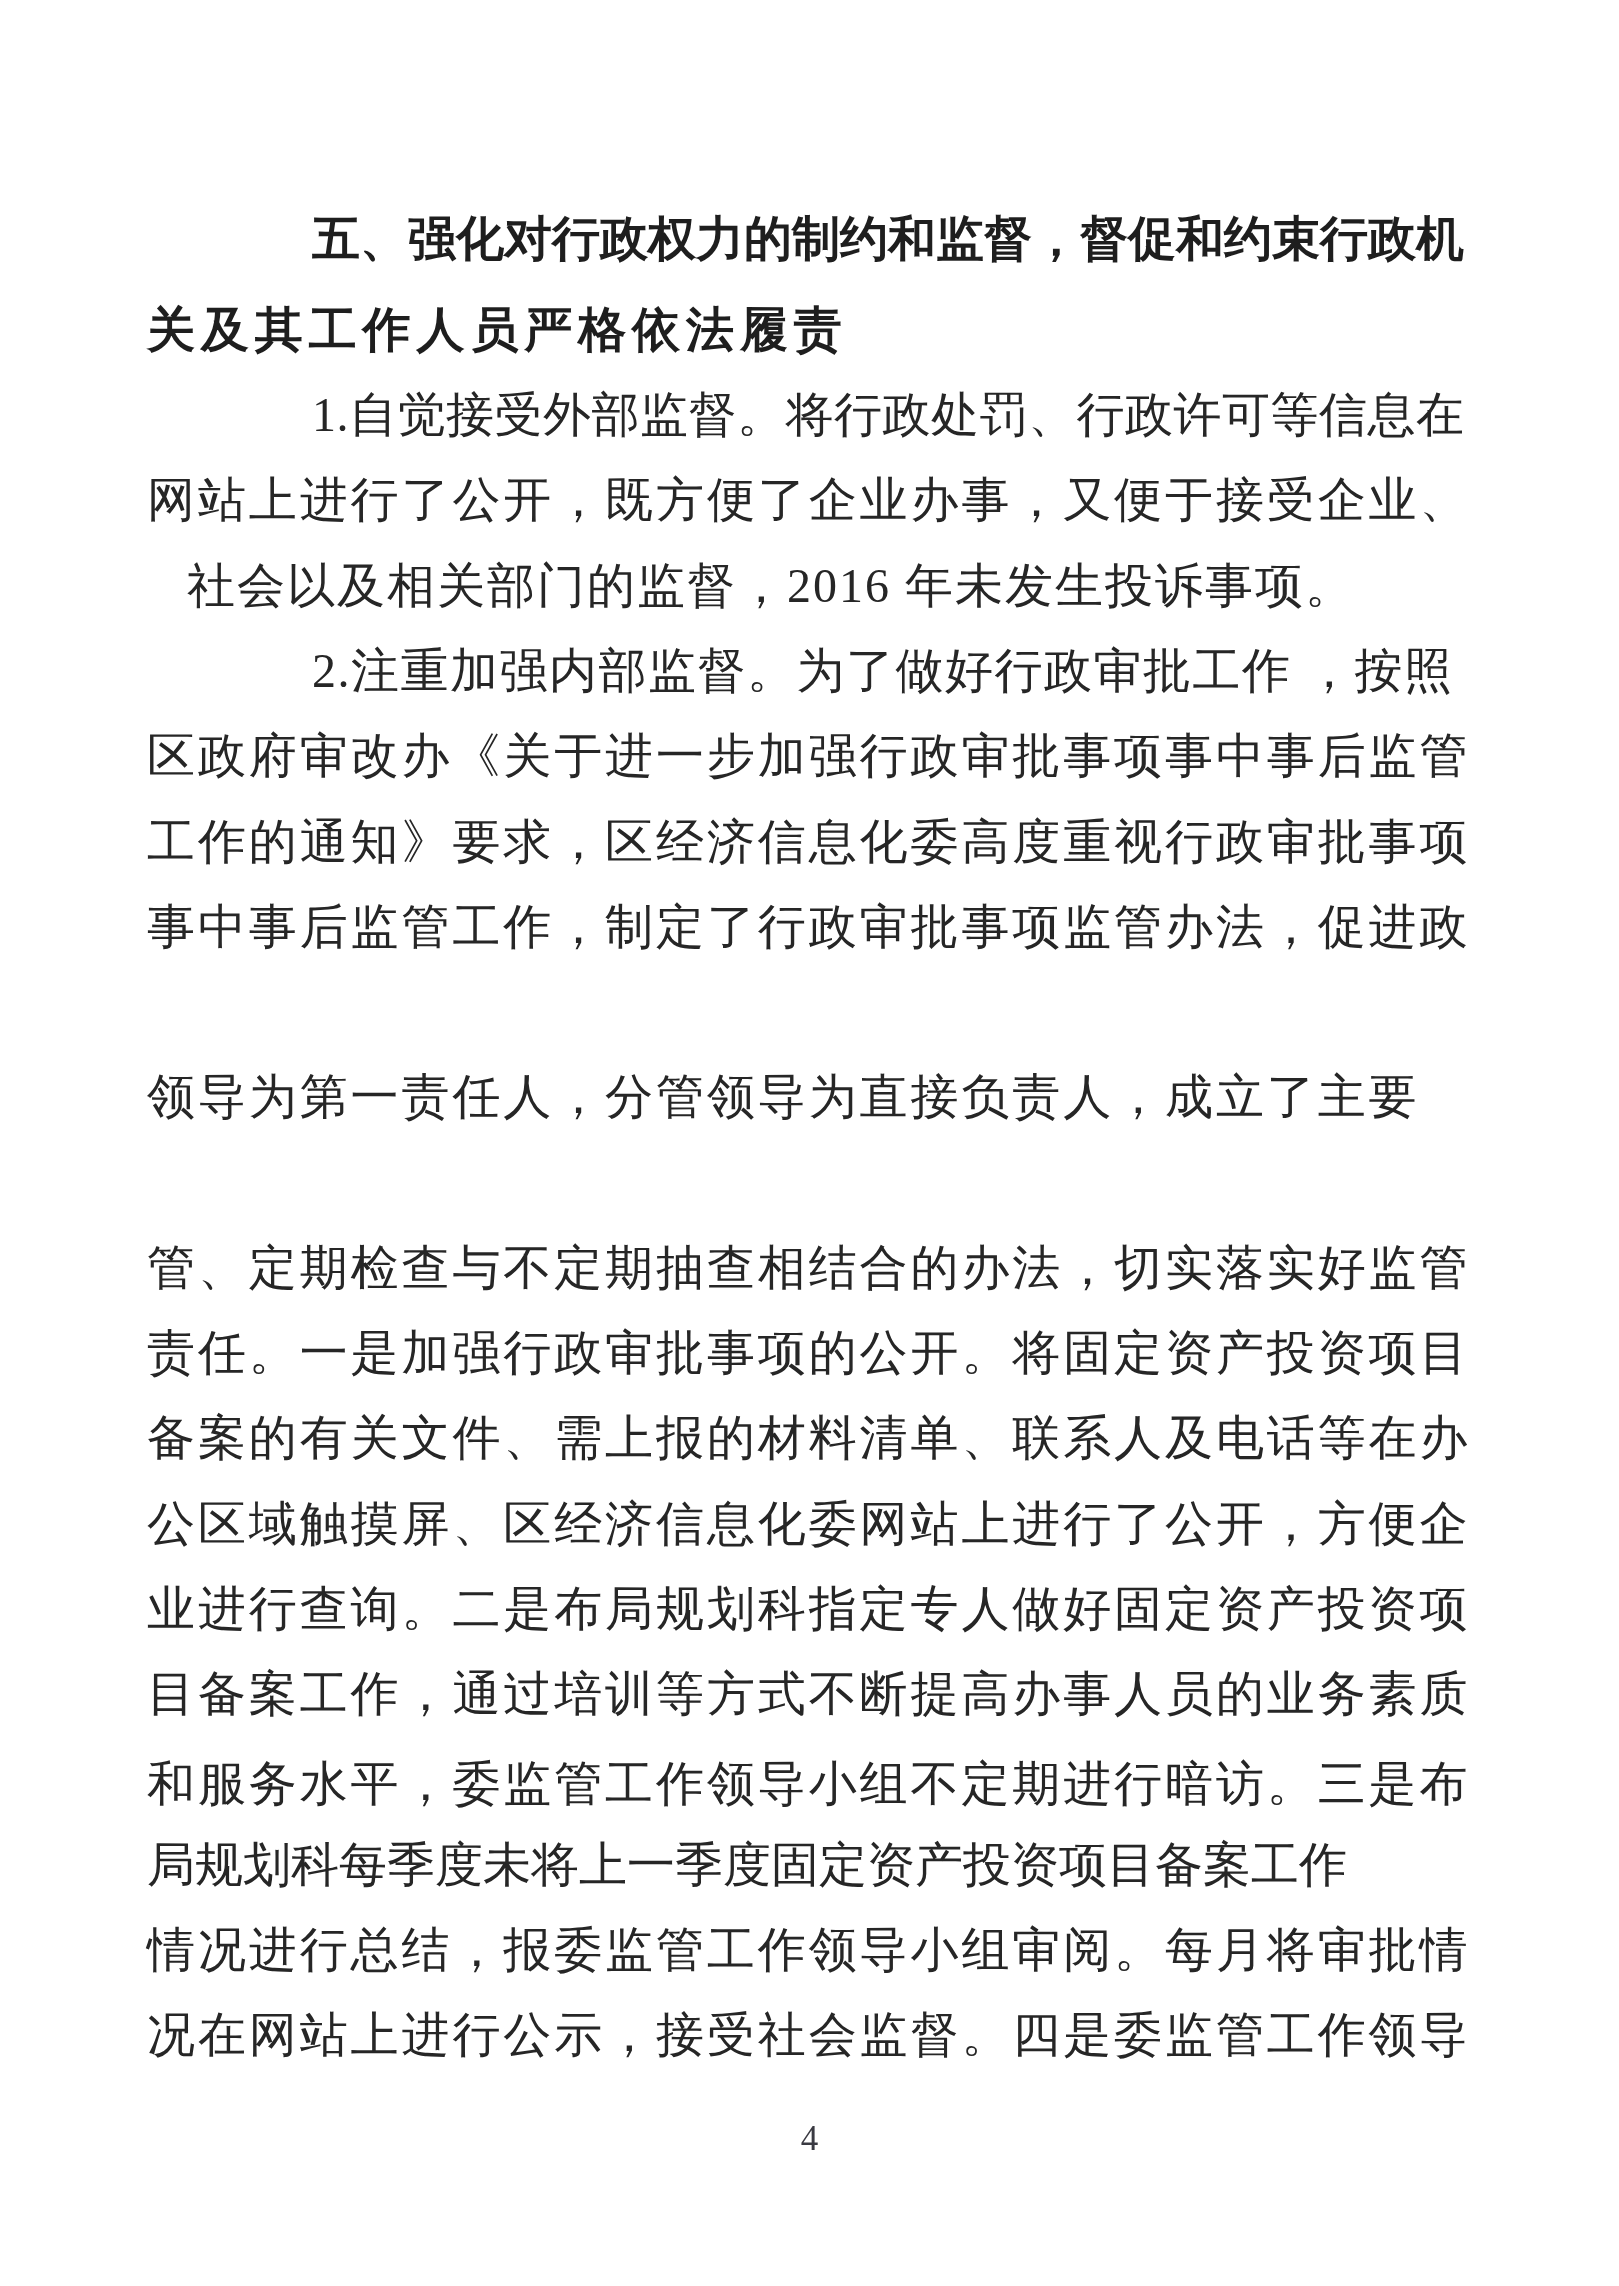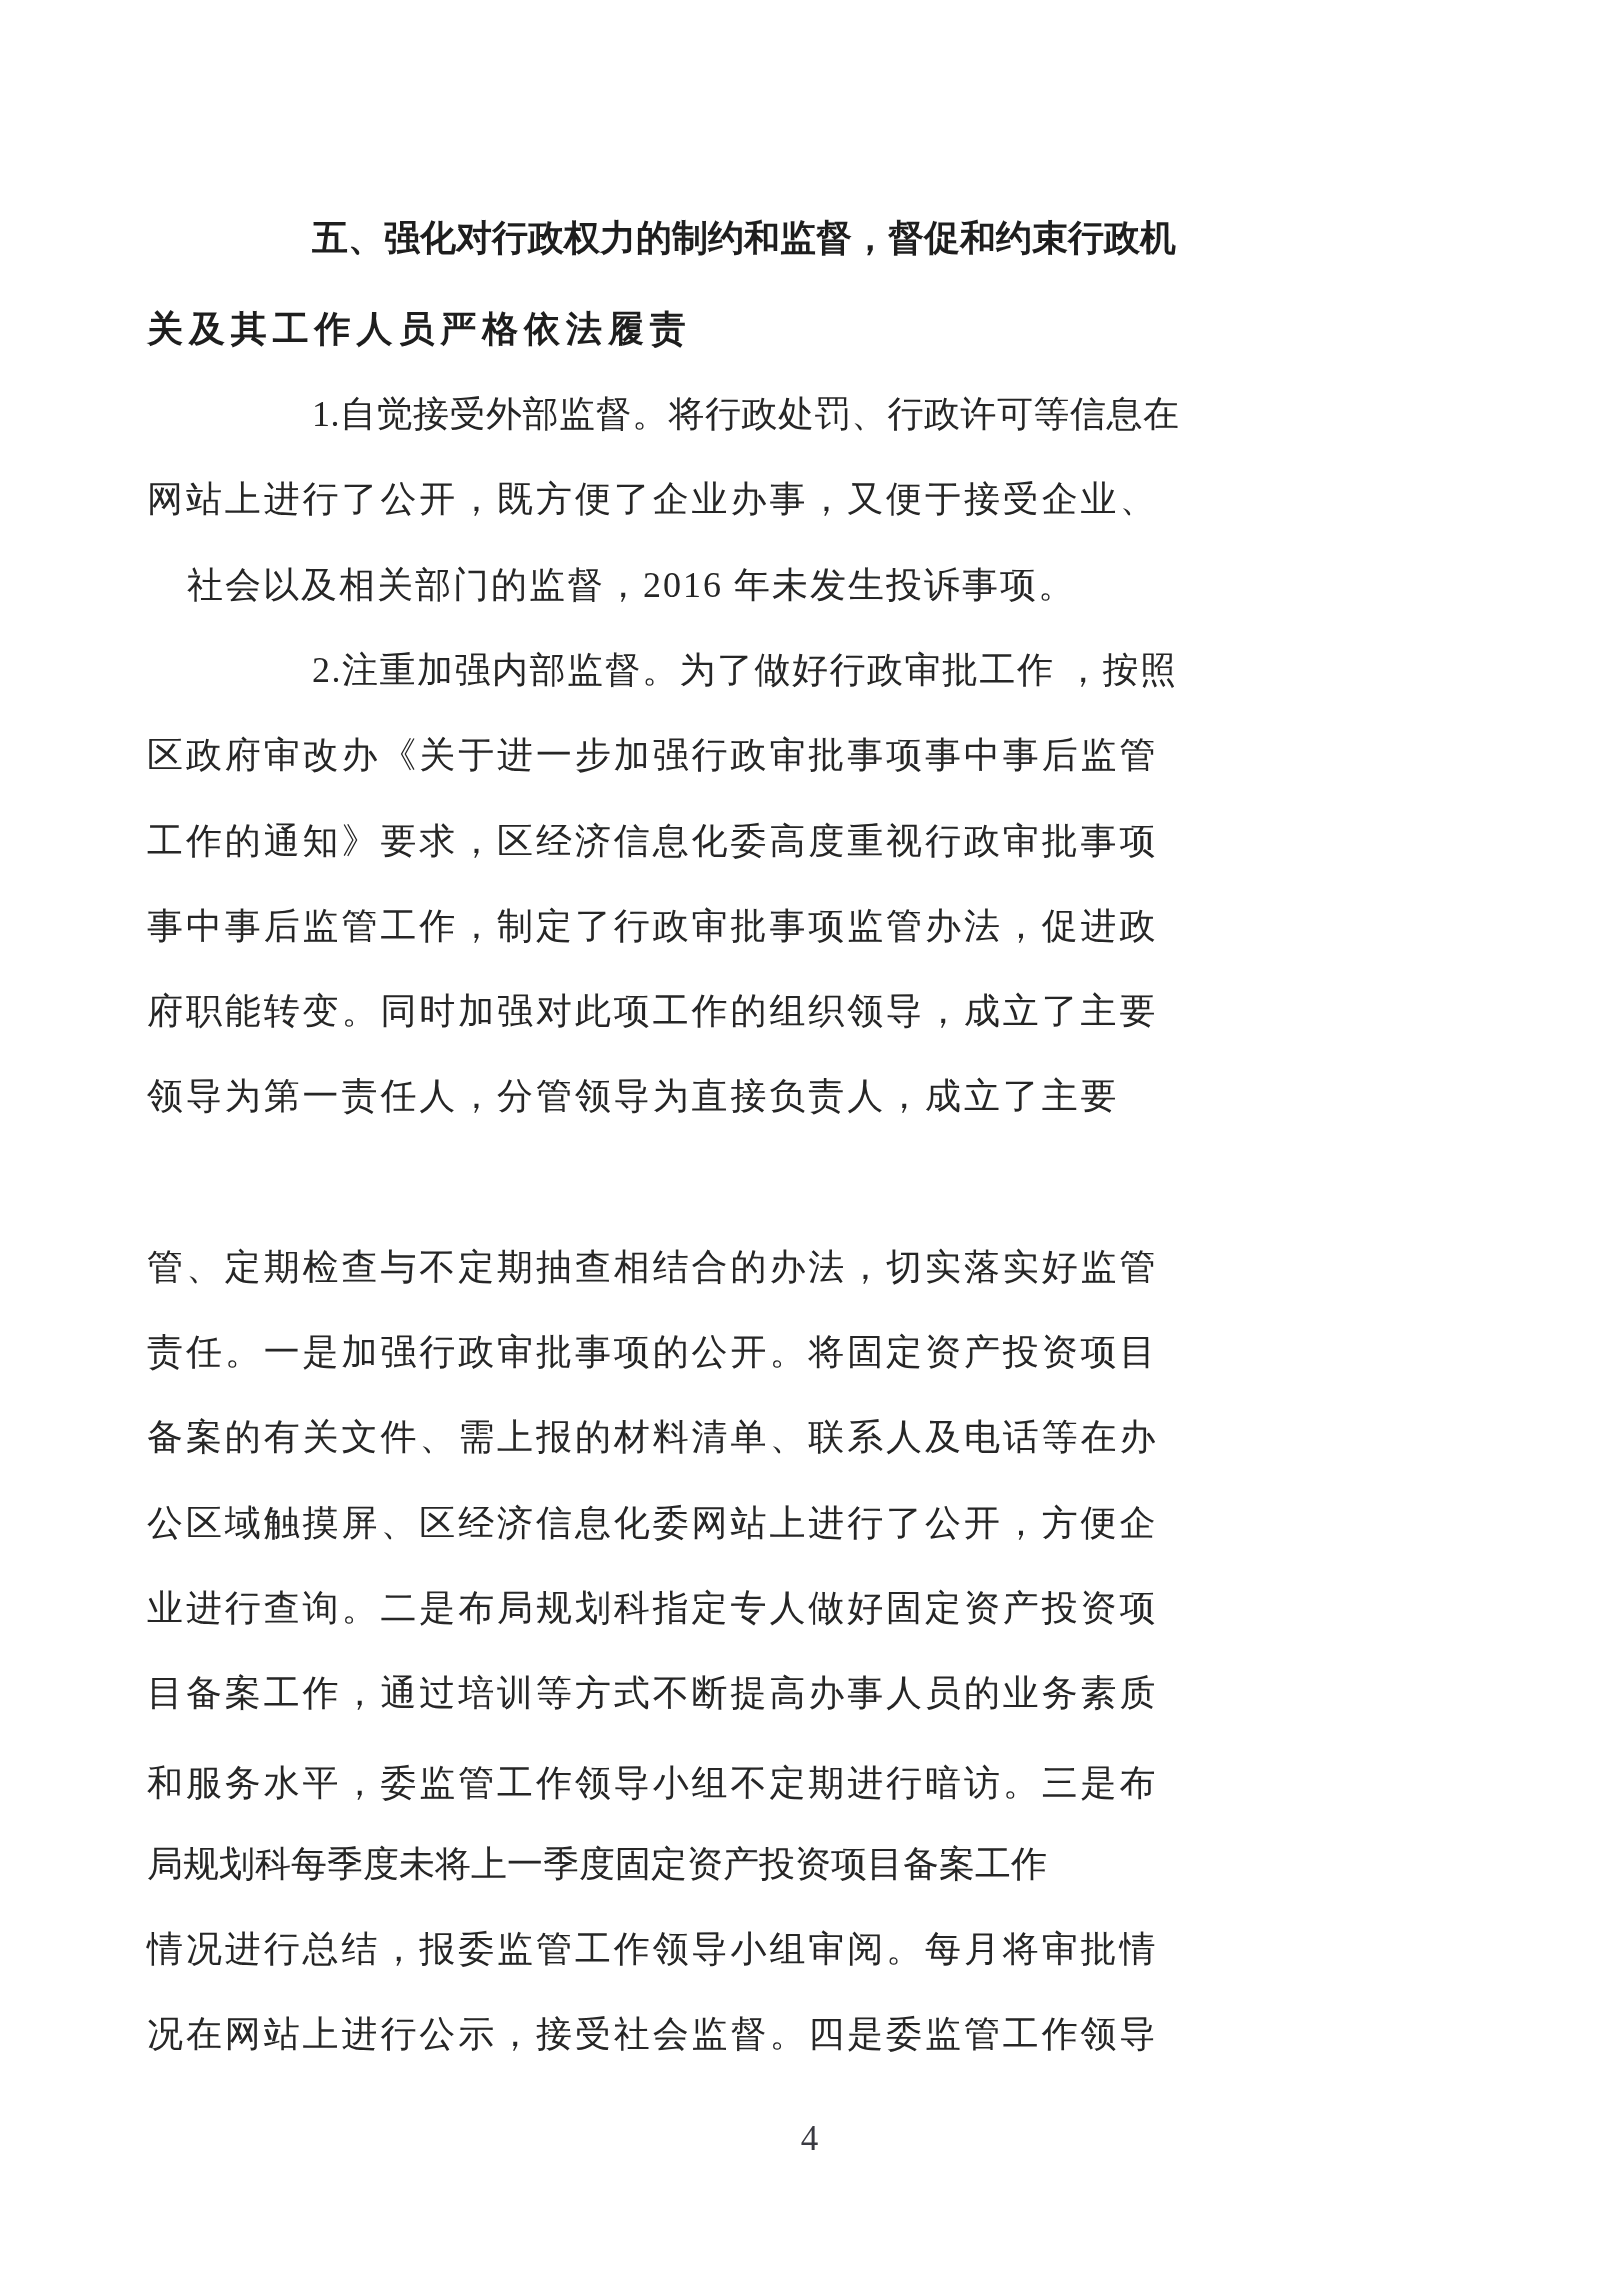--- a/index.html
+++ b/index.html
@@ -14,21 +14,21 @@
     background: #ffffff;
     overflow: hidden;
     font-family: "Liberation Serif", "DejaVu Serif", serif;
     color: #262626;
   }
   .line {
     position: absolute;
     left: 147px;
     width: 1333px;
     height: 61px;
-    font-size: 36px;
+    font-size: 48px;
     line-height: 59px;
     white-space: nowrap;
     color: #262626;
   }
   .indent {
     left: 312px;
     width: 1168px;
   }
   .bold {
     font-weight: bold;
@@ -60,21 +60,20 @@
   <div class="line indent bold ls0" style="top:209px">五、强化对行政权力的制约和监督，督促和约束行政机</div>
   <div class="line bold ls6" style="top:300px">关及其工作人员严格依法履责</div>
 
   <div class="line indent ls05" style="top:385px">1.自觉接受外部监督。将行政处罚、行政许可等信息在</div>
   <div class="line ls3" style="top:470px">网站上进行了公开，既方便了企业办事，又便于接受企业、</div>
   <div class="line ls2" style="top:556px">社会以及相关部门的监督，2016 年未发生投诉事项。</div>
   <div class="line indent ls15" style="top:641px">2.注重加强内部监督。为了做好行政审批工作 ，按照</div>
   <div class="line ls3" style="top:812px">工作的通知》要求，区经济信息化委高度重视行政审批事项</div>
   <div class="line ls3" style="top:726px">区政府审改办《关于进一步加强行政审批事项事中事后监管</div>
   <div class="line ls3" style="top:897px">事中事后监管工作，制定了行政审批事项监管办法，促进政</div>
-  <div class="line ls3" style="top:982px">府职能转变。同时加强对此项工作的组织领导，成立了主要</div>
   <div class="line ls3" style="top:1067px">领导为第一责任人，分管领导为直接负责人，成立了主要</div>
   <div class="line ls3" style="top:1238px">管、定期检查与不定期抽查相结合的办法，切实落实好监管</div>
   <div class="line ls3" style="top:1323px">责任。一是加强行政审批事项的公开。将固定资产投资项目</div>
   <div class="line ls3" style="top:1408px">备案的有关文件、需上报的材料清单、联系人及电话等在办</div>
   <div class="line ls3" style="top:1494px">公区域触摸屏、区经济信息化委网站上进行了公开，方便企</div>
   <div class="line ls3" style="top:1579px">业进行查询。二是布局规划科指定专人做好固定资产投资项</div>
   <div class="line ls3" style="top:1664px">目备案工作，通过培训等方式不断提高办事人员的业务素质</div>
   <div class="line ls3" style="top:1754px">和服务水平，委监管工作领导小组不定期进行暗访。三是布</div>
   <div class="line ls0" style="top:1835px">局规划科每季度未将上一季度固定资产投资项目备案工作</div>
   <div class="line ls3" style="top:1920px">情况进行总结，报委监管工作领导小组审阅。每月将审批情</div>

